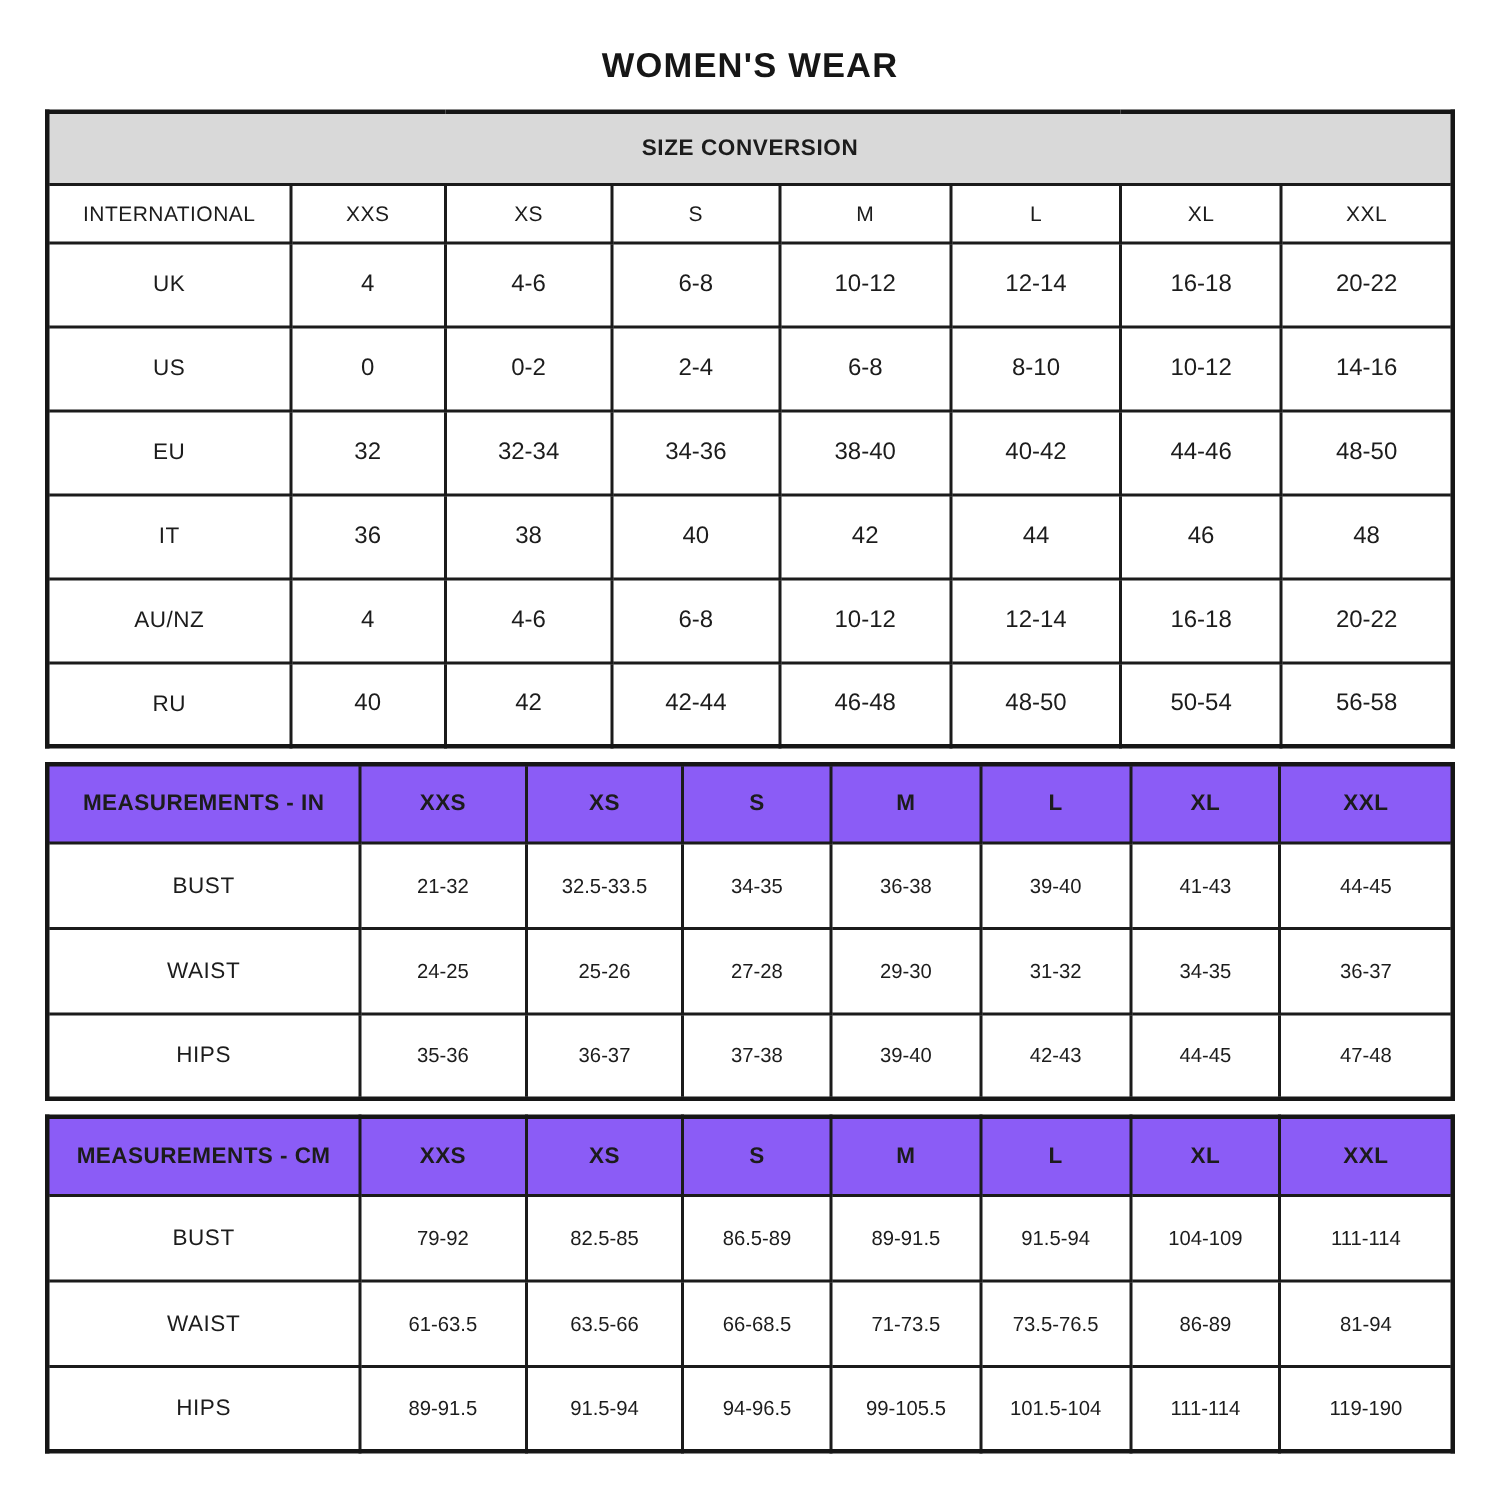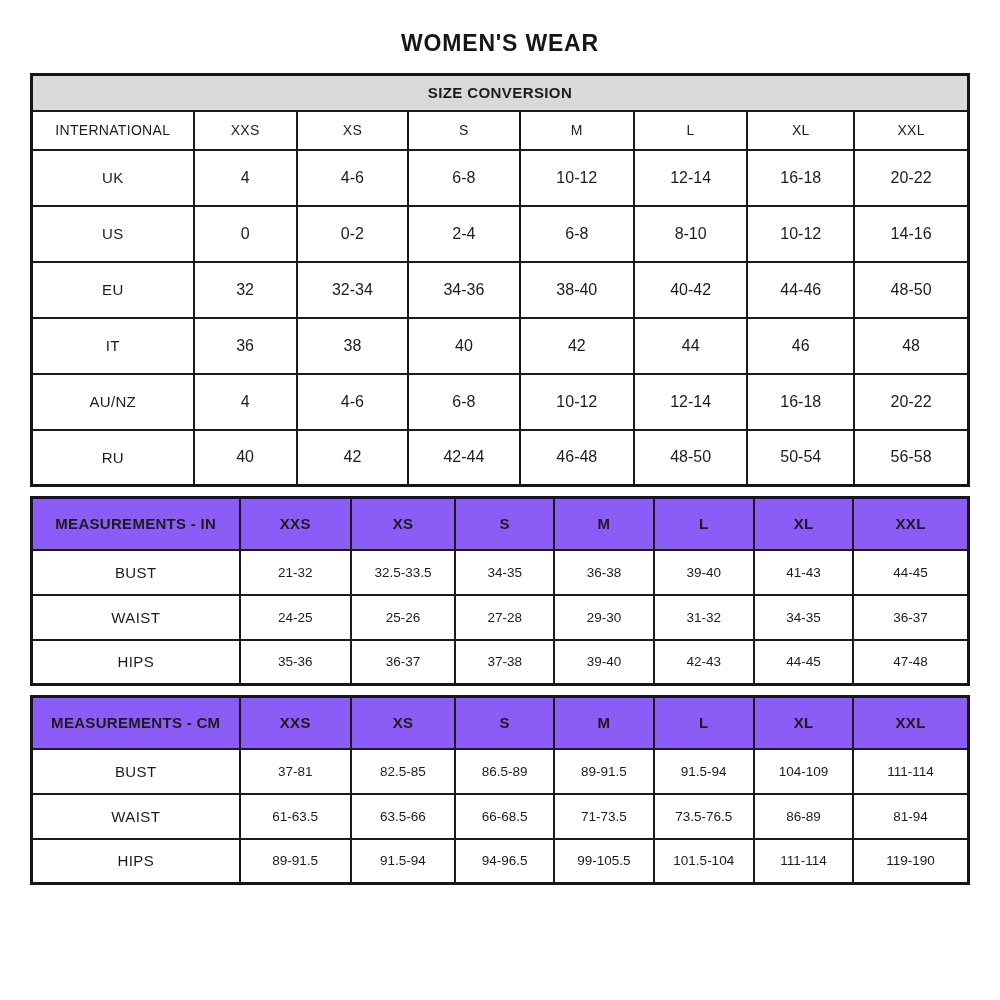--- a/index.html
+++ b/index.html
@@ -30,35 +30,35 @@
     text-align: center;
     vertical-align: middle;
     color: #1c1c1c;
   }
   
   .t1 .banner-cell {
     background: #d9d9d9;
     font-weight: 700;
     font-size: 15px;
     letter-spacing: 0.4px;
-    height: 36px;
+    height: 48px;
   }
   .t1 .col-hdr { font-size: 14px; height: 39px; letter-spacing: 0.3px; }
   .t1 .row-label { font-size: 15px; letter-spacing: 0.3px; }
   .t1 .val { font-size: 16px; height: 56px; }
   
   .tm .banner-cell, .tm .size-hdr {
     background: #8b5cf6;
     font-weight: 700;
     font-size: 15px;
     letter-spacing: 0.3px;
     height: 52px;
   }
   .tm .row-label { font-size: 15px; letter-spacing: 0.4px; }
-  .tm .val { font-size: 13.5px; height: 45px; }
+  .tm .val { font-size: 13.5px; height: 57px; }
 </style>
 </head>
 <body>
 
 <div class="page">
 
   <h1 class="page-title">WOMEN'S WEAR</h1>
 
   <table class="t1">
     <colgroup>
@@ -220,21 +220,21 @@
         <td class="size-hdr">XXS</td>
         <td class="size-hdr">XS</td>
         <td class="size-hdr">S</td>
         <td class="size-hdr">M</td>
         <td class="size-hdr">L</td>
         <td class="size-hdr">XL</td>
         <td class="size-hdr">XXL</td>
       </tr>
       <tr>
         <td class="row-label">BUST</td>
-        <td class="val">37-81</td>
+        <td class="val">79-92</td>
         <td class="val">82.5-85</td>
         <td class="val">86.5-89</td>
         <td class="val">89-91.5</td>
         <td class="val">91.5-94</td>
         <td class="val">104-109</td>
         <td class="val">111-114</td>
       </tr>
       <tr>
         <td class="row-label">WAIST</td>
         <td class="val">61-63.5</td>

